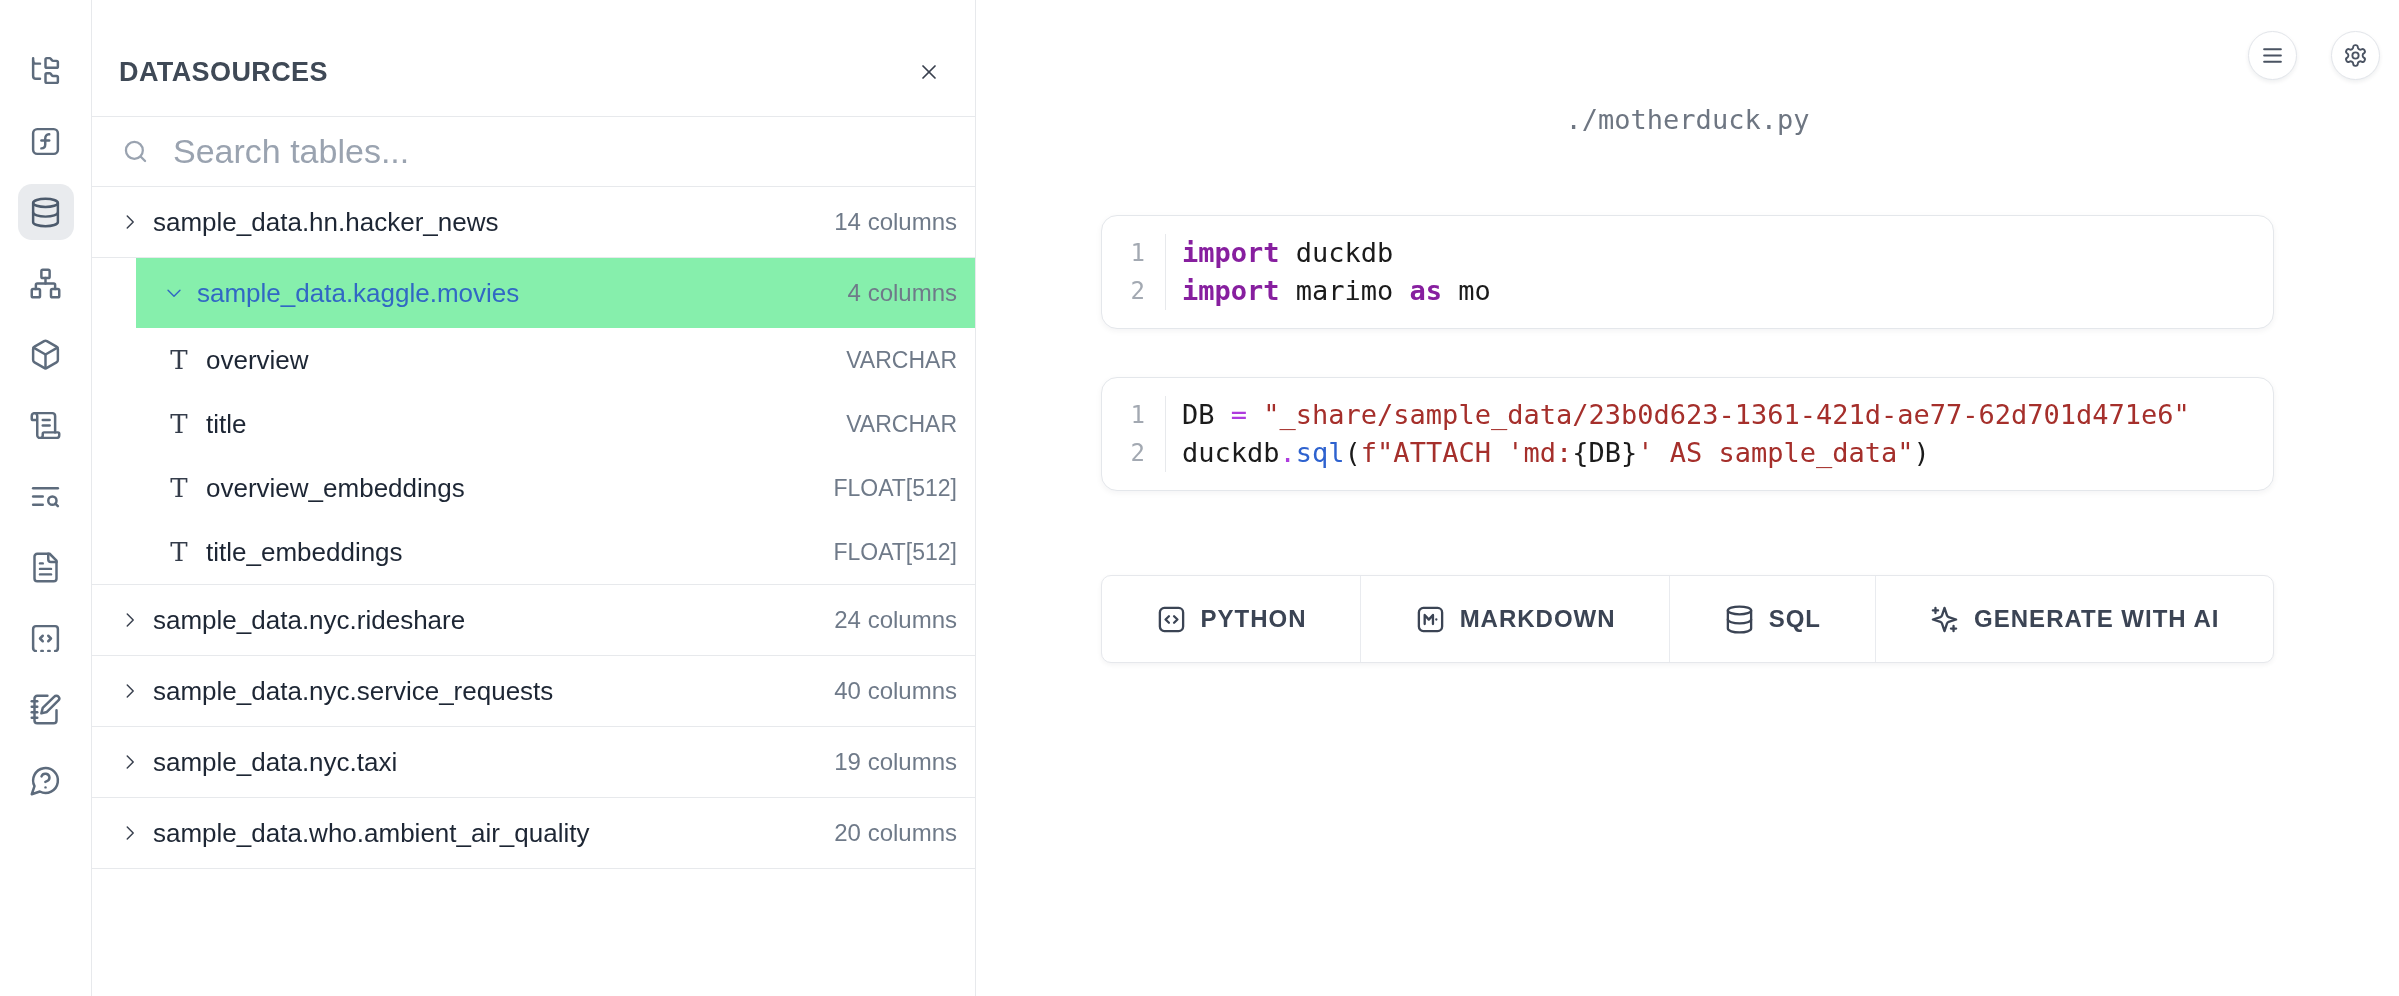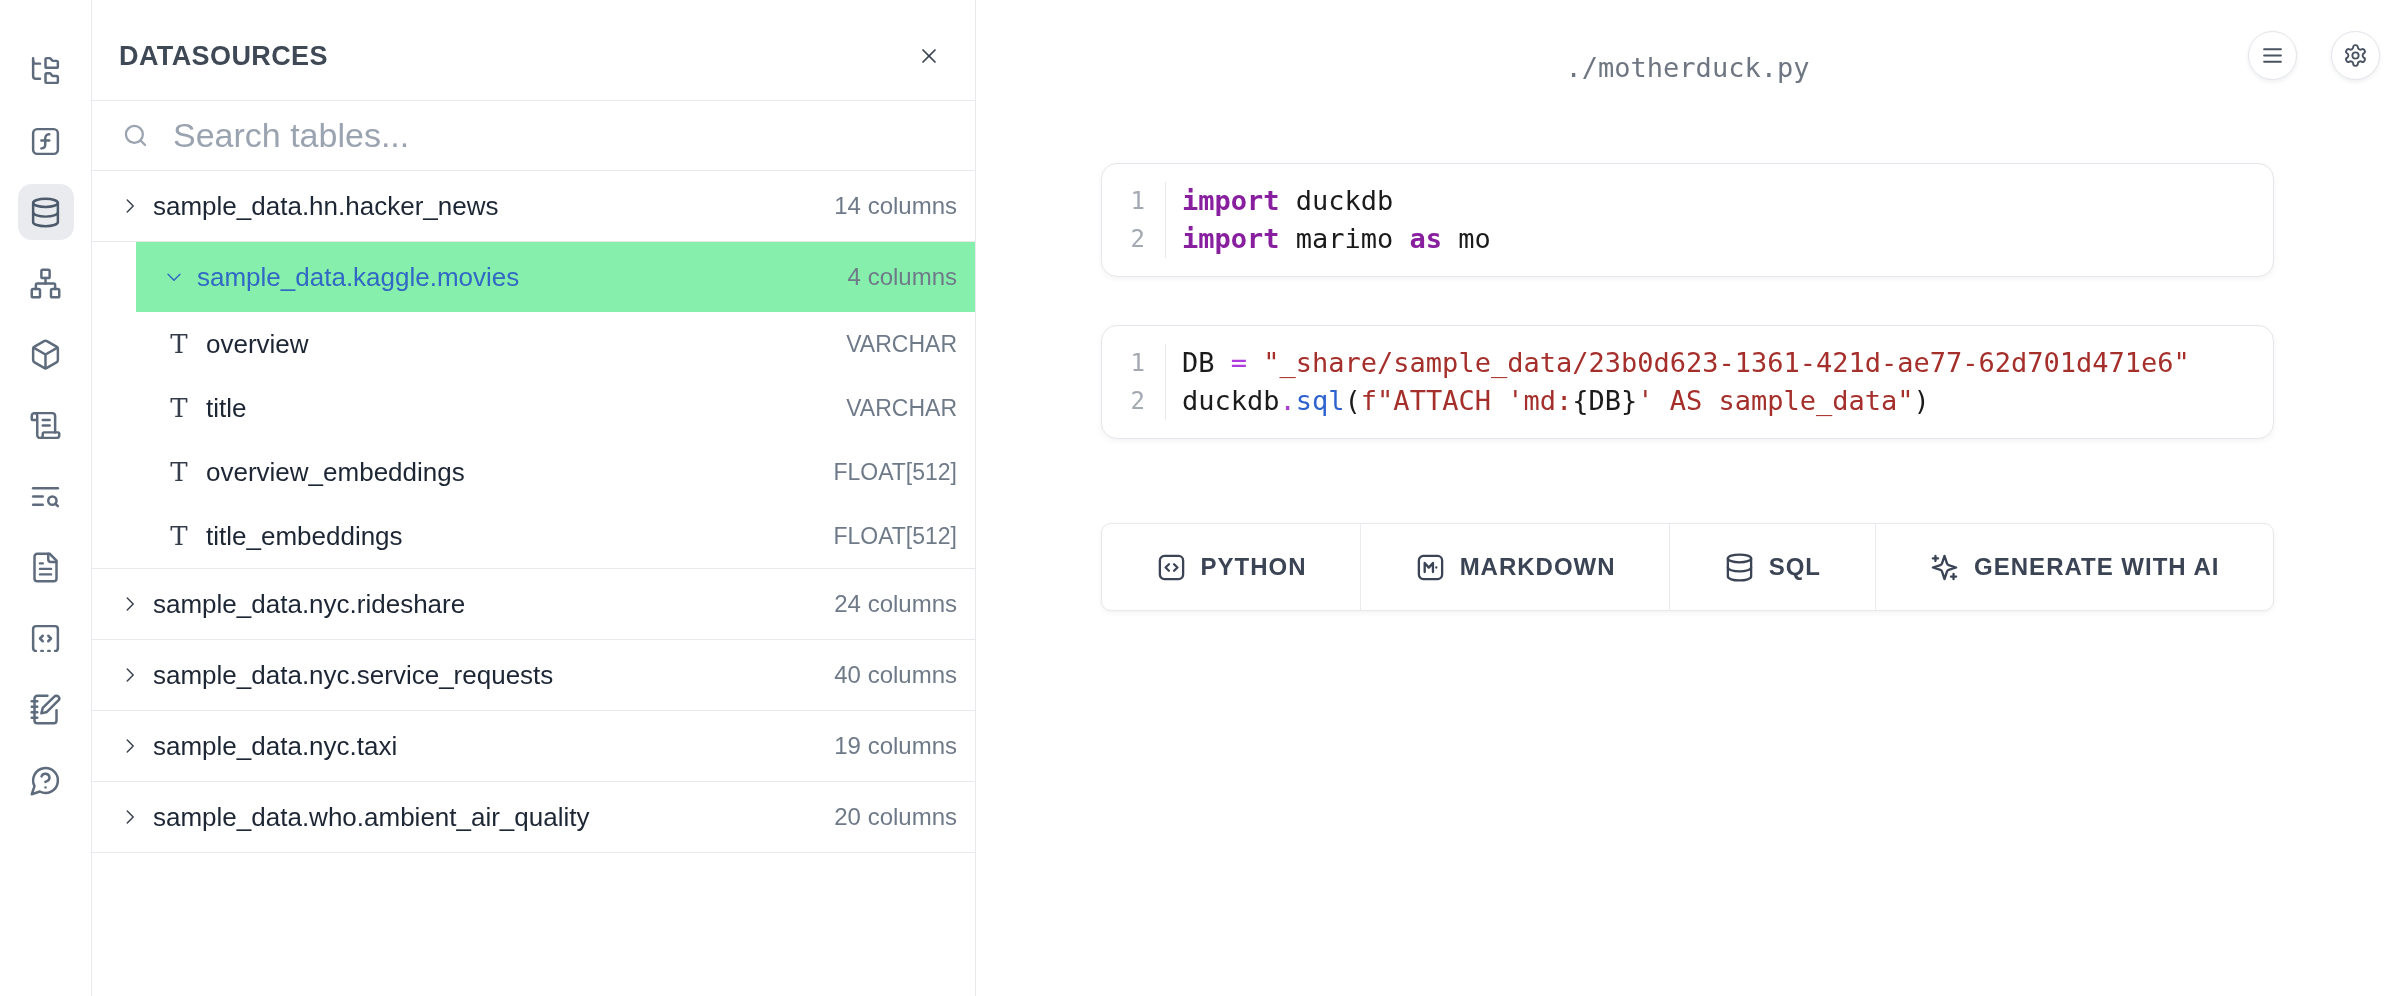--- a/index.html
+++ b/index.html
@@ -15,21 +15,21 @@
   .sb-btn { width:56px; height:56px; flex:none; display:flex; align-items:center;
     justify-content:center; border:none; background:transparent; border-radius:14px;
     color:#5D6B7C; cursor:pointer; }
   .sb-btn.active { background:#E9EBEE; color:#4C5A6C; }
   .sb-btn svg { width:33px; height:33px; }
 
   
   .panel { width:884px; height:100%; flex:none; background:#ffffff;
     border-right:1px solid #E7E9EC; display:flex; flex-direction:column; }
   .panel-header { height:101px; flex:none; display:flex; align-items:center;
-    justify-content:space-between; padding:12px 24px 0 27px; border-bottom:1px solid #E7E9EC; }
+    justify-content:space-between; padding:12px 24px 0 27px; border-bottom:1px solid #E7E9EC;margin-top:16px; }
   .panel-title { font-size:27px; font-weight:700; letter-spacing:0.4px; color:#3F4956; }
   .close-btn { width:44px; height:44px; border:none; background:transparent; cursor:pointer;
     display:flex; align-items:center; justify-content:center; color:#39404E; }
   .close-btn svg { width:24px; height:24px; }
 
   .search-row { height:70px; flex:none; display:flex; align-items:center;
     padding:0 24px 0 30px; border-bottom:1px solid #E7E9EC; gap:24px; }
   .search-row svg { width:27px; height:27px; color:#9AA3B0; flex:none; }
   .search-input { flex:1; border:none; outline:none; font-size:34px; color:#8b5cf6;
     font-family:"Liberation Sans", sans-serif; background:transparent; }
@@ -53,21 +53,21 @@
   .crow .ctype { margin-left:auto; font-size:23px; color:#6F7A89; white-space:nowrap; }
 
   
   .main { position:relative; flex:1; height:100%; background:#ffffff; }
   .header-actions { position:absolute; top:31px; right:19px; display:flex; gap:34px; }
   .circle-btn { width:49px; height:49px; border-radius:50%; background:#ffffff;
     border:1px solid #E2E5EA; box-shadow:0 2px 4px rgba(15,23,42,0.07);
     display:flex; align-items:center; justify-content:center; color:#4A5362; cursor:pointer; }
   .circle-btn svg { width:25px; height:25px; }
 
-  .content { width:1173px; margin:0 auto; padding-top:52px; }
+  .content { width:1173px; margin:0 auto; padding-top:104px; }
   .filename { text-align:center; font-family:"DejaVu Sans Mono","Liberation Mono",monospace;
     font-size:27px; color:#6E7682; cursor:pointer; }
 
   .cells { margin-top:80px; display:flex; flex-direction:column; gap:48px; }
   .cell { border:1px solid #E4E7EB; border-radius:16px; background:#ffffff;
     box-shadow:0 2px 6px rgba(15,23,42,0.05); padding:18px 24px 18px 0;
     display:flex; cursor:text; }
   .gutter { width:64px; flex:none; display:flex; flex-direction:column;
     text-align:right; padding-right:20px; border-right:1px solid #E7E9EC; }
   .gutter div { font-family:"DejaVu Sans Mono","Liberation Mono",monospace;

